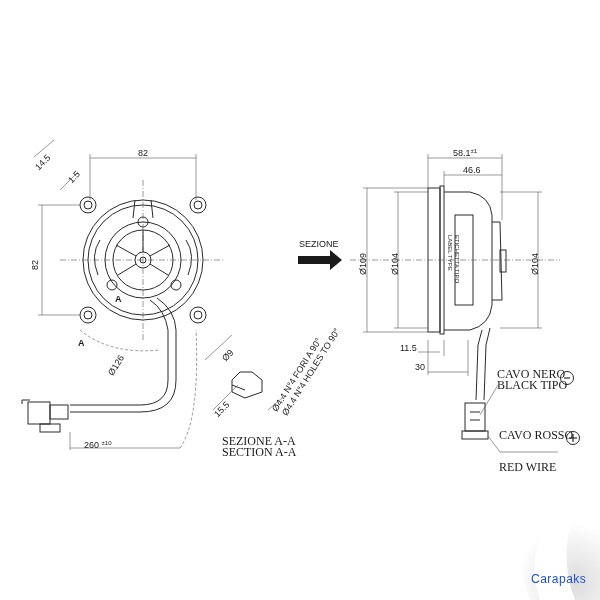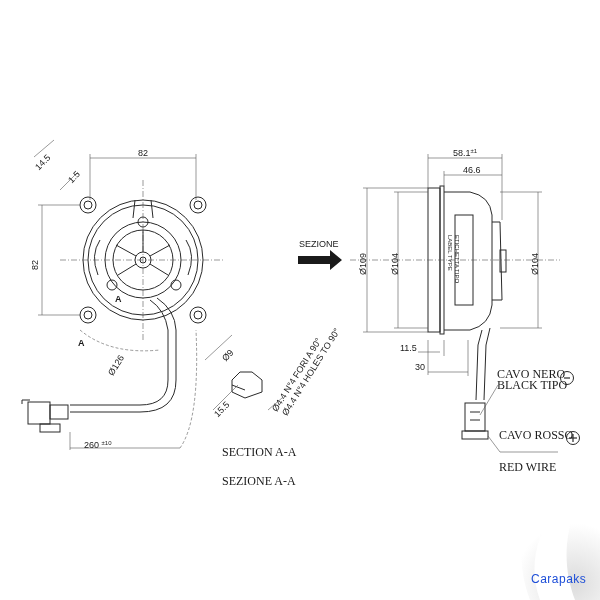--- a/index.html
+++ b/index.html
@@ -159,21 +159,21 @@
   <span class="lbl rot45" style="left:66px;top:178px;">1.5</span>
   <span class="lbl rot55" style="left:106px;top:372px;">Ø126</span>
   <span class="lbl lbl-bold" style="left:115px;top:294px;">A</span>
   <span class="lbl lbl-bold" style="left:78px;top:338px;">A</span>
   <span class="lbl" style="left:84px;top:440px;"><span>260</span> <span class="sup">±10</span></span>
 
   <span class="lbl rot45" style="left:220px;top:356px;">Ø9</span>
   <span class="lbl rot45" style="left:212px;top:412px;">15.5</span>
   <span class="lbl rot55" style="left:270px;top:408px;">Ø4.4 N°4 FORI A 90°</span>
   <span class="lbl rot55" style="left:280px;top:412px;">Ø4.4 N°4 HOLES TO 90°</span>
-  <span class="lbl lbl-md" style="left:222px;top:434px;margin-top:40px;">SEZIONE A-A</span>
+  <span class="lbl lbl-md" style="left:222px;top:434px;">SEZIONE A-A</span>
   <span class="lbl lbl-md" style="left:222px;top:445px;">SECTION A-A</span>
 
   <span class="lbl" style="left:299px;top:239px;">SEZIONE</span>
   <span class="lbl" style="left:453px;top:148px;"><span>58.1</span><span class="sup">±1</span></span>
   <span class="lbl" style="left:463px;top:165px;">46.6</span>
   <span class="lbl rot90" style="left:358px;top:275px;">Ø109</span>
   <span class="lbl rot90" style="left:390px;top:275px;">Ø104</span>
   <span class="lbl rot90" style="left:530px;top:275px;">Ø104</span>
   <span class="lbl" style="left:400px;top:343px;">11.5</span>
   <span class="lbl" style="left:415px;top:362px;">30</span>

